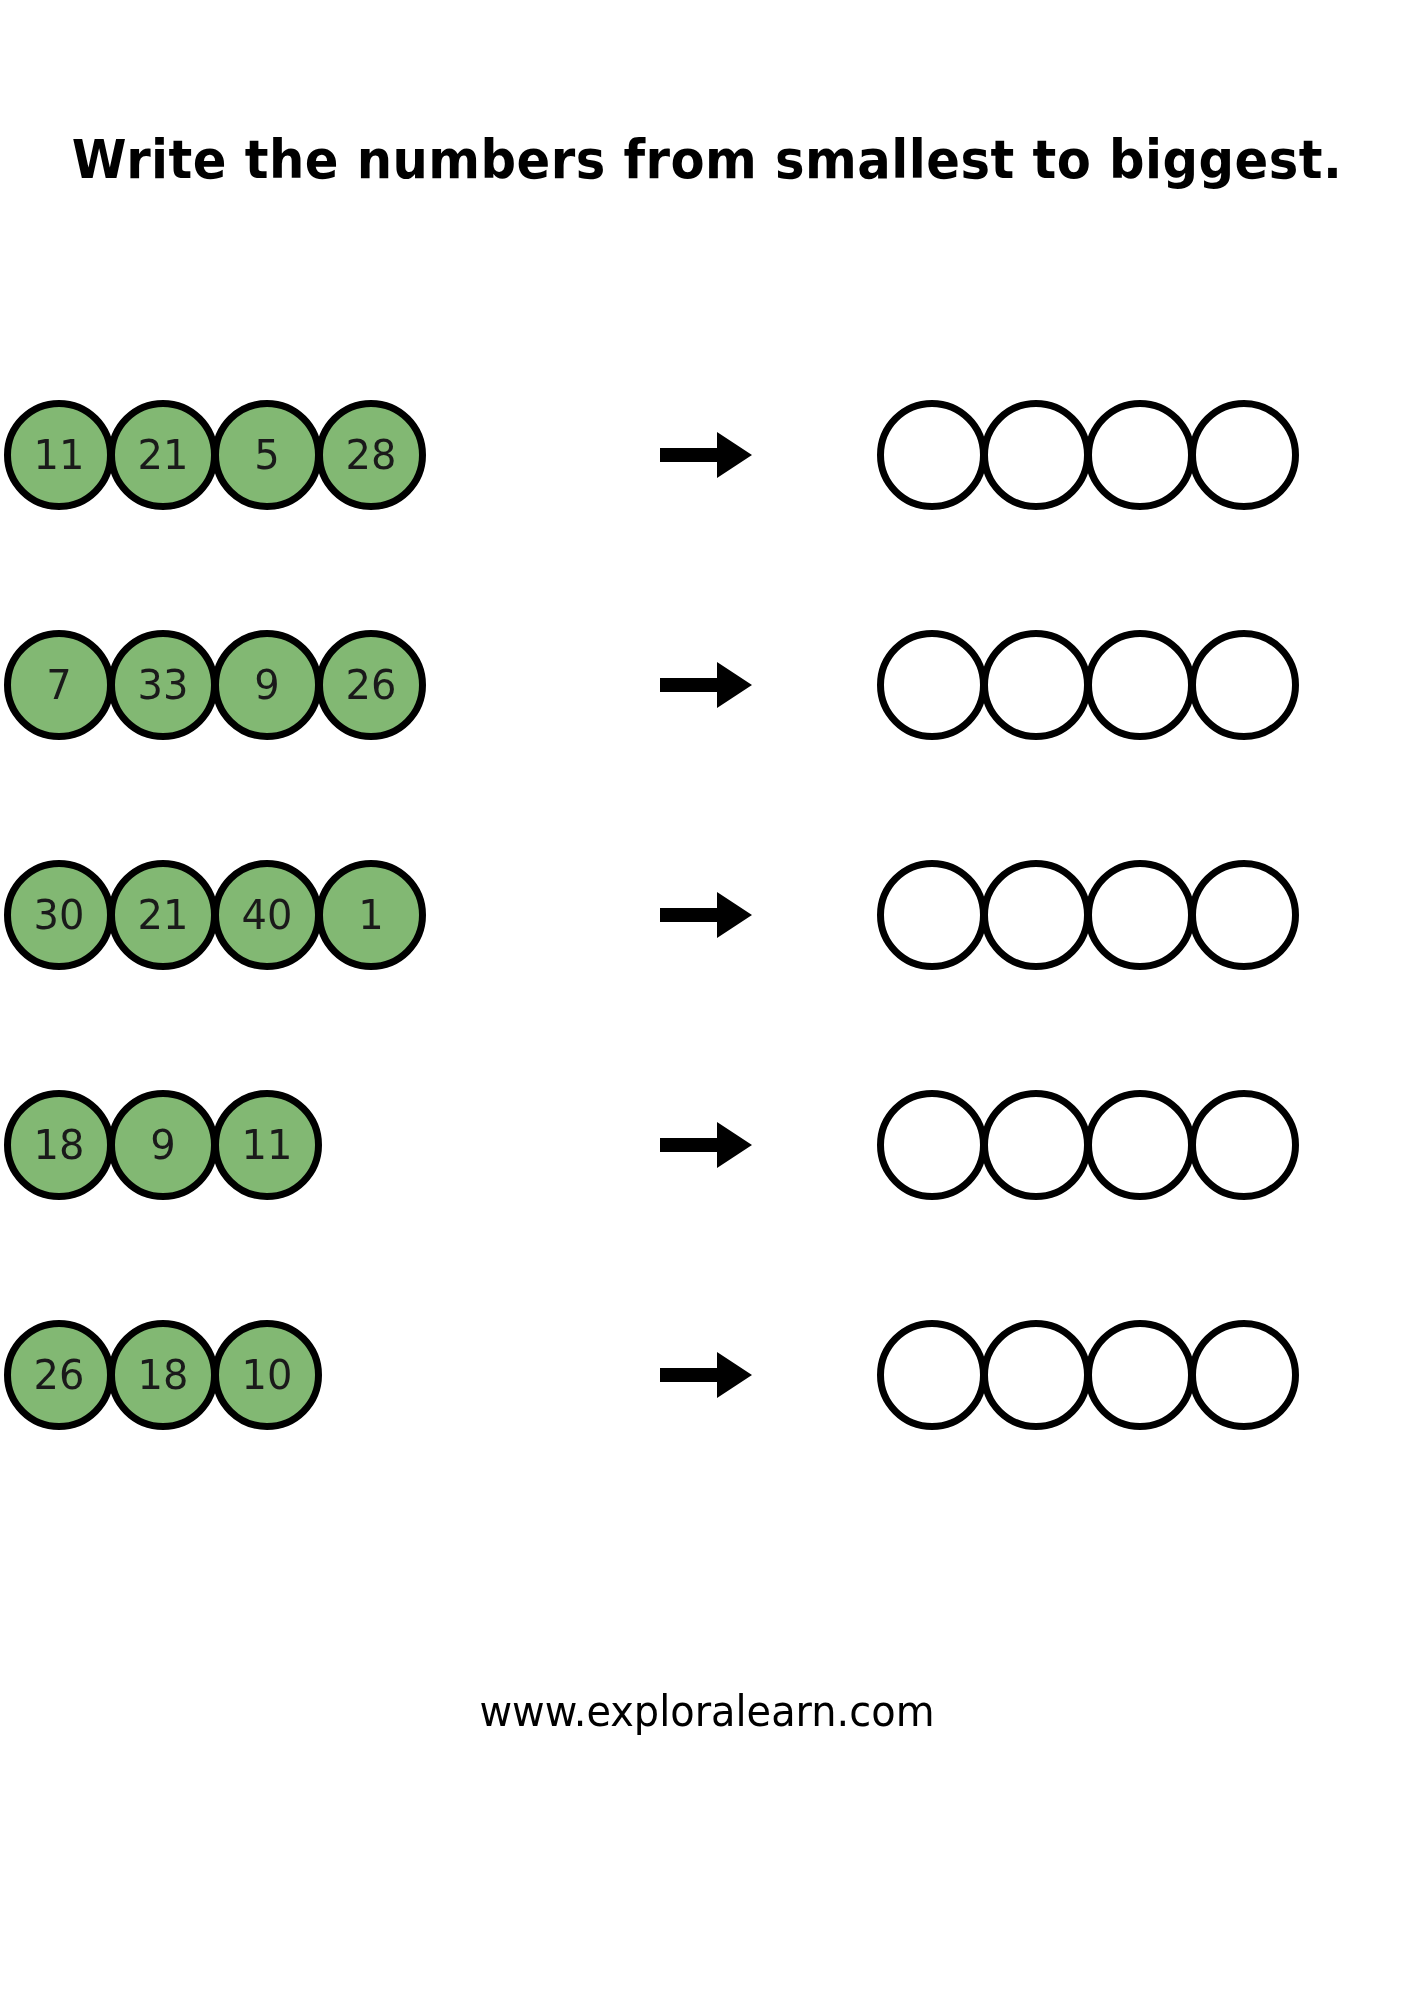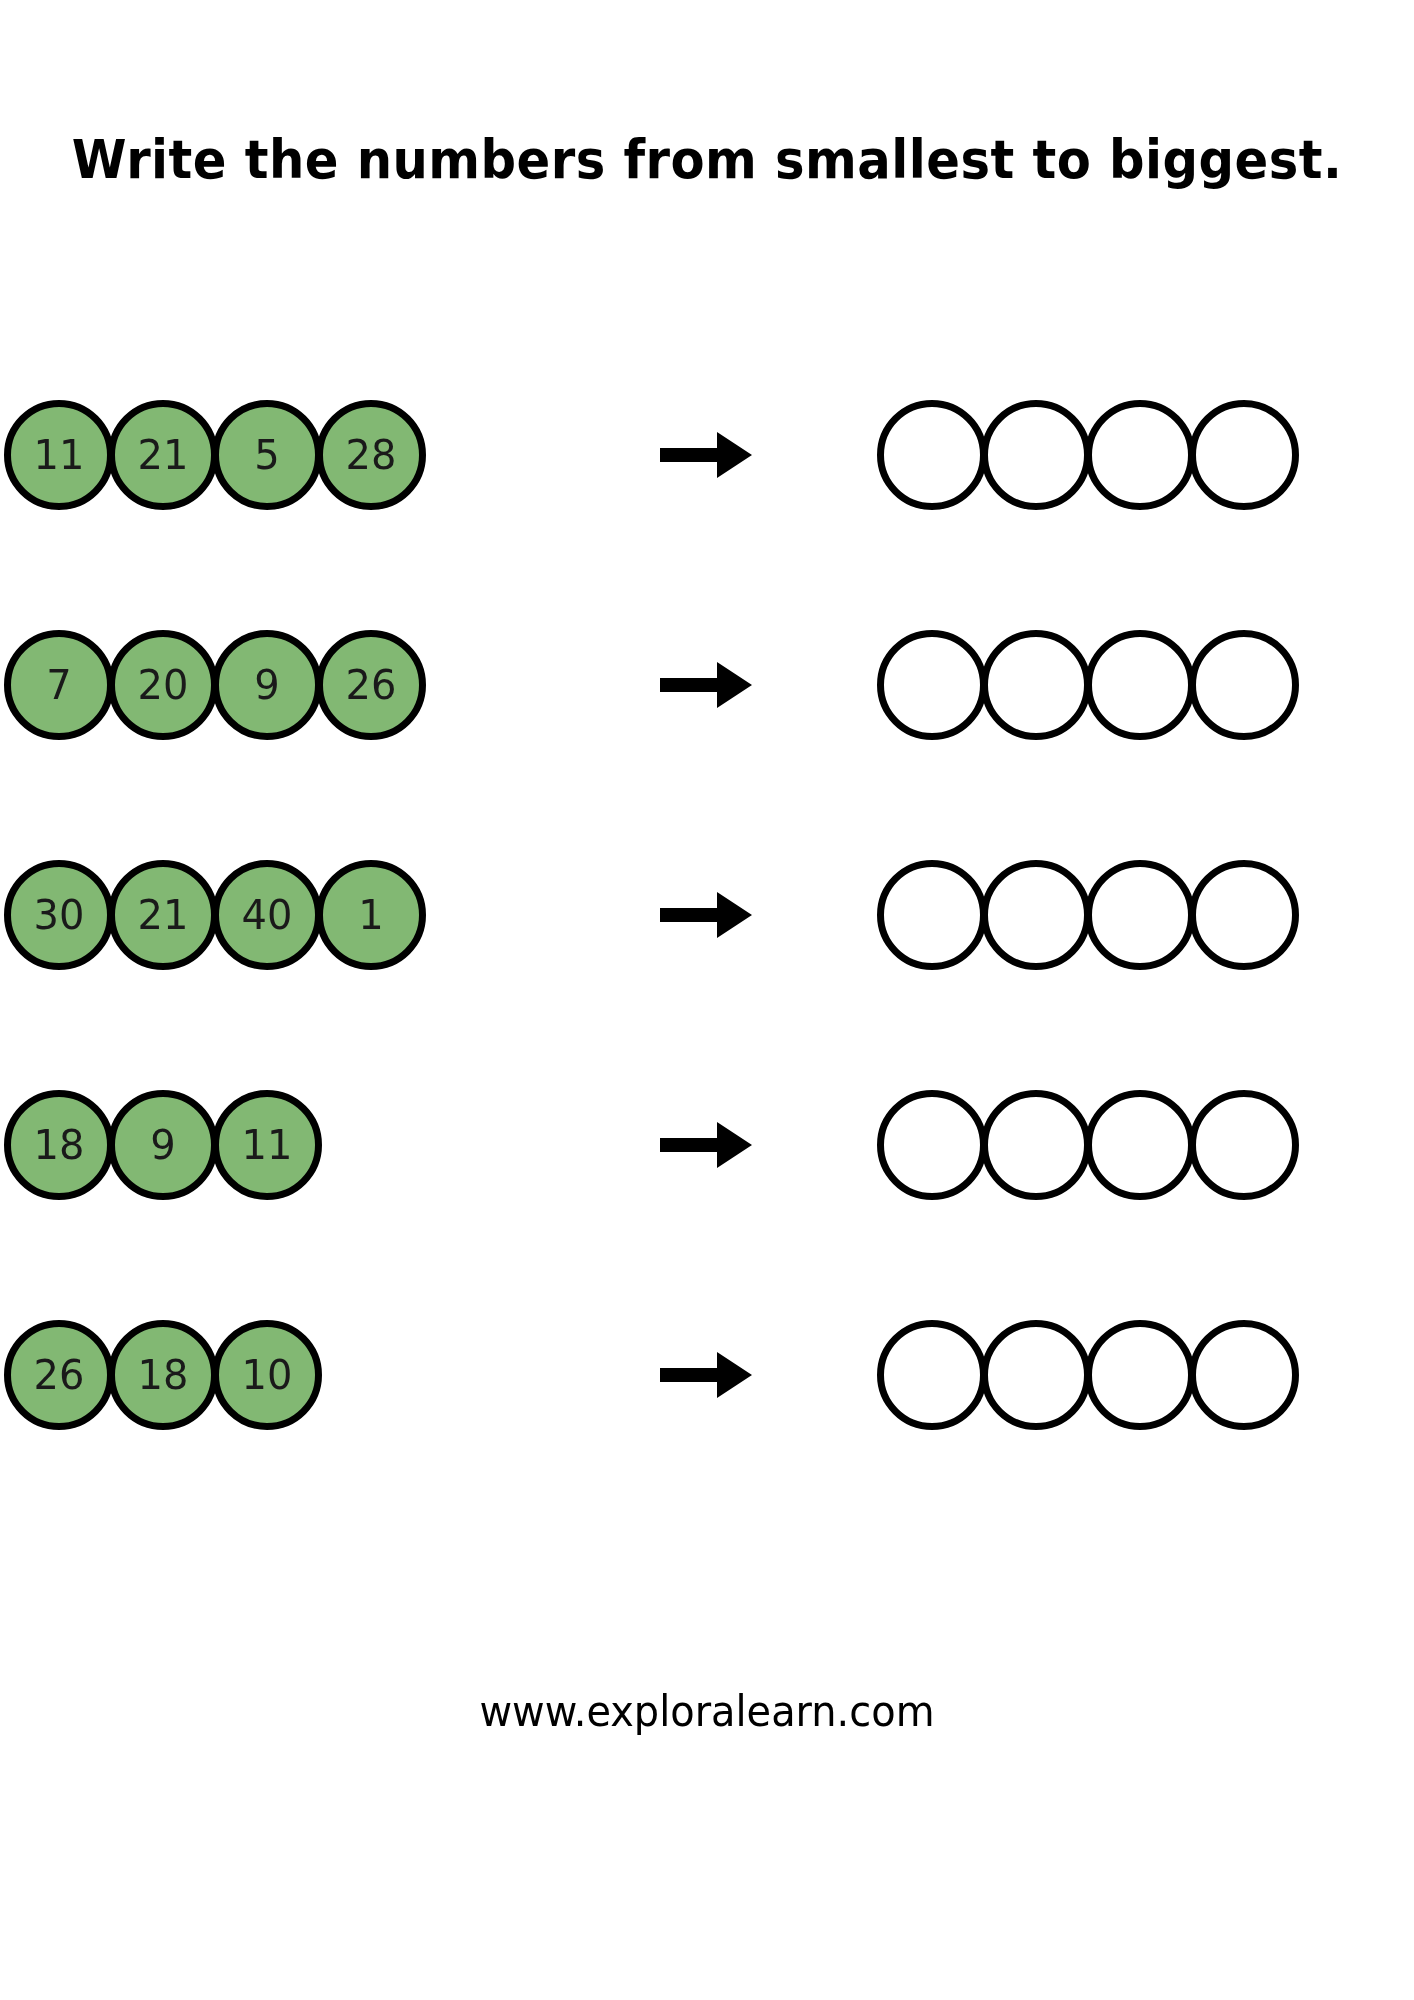--- a/index.html
+++ b/index.html
@@ -137,21 +137,21 @@
         <div class="circle circle-empty"></div>
         <div class="circle circle-empty"></div>
         <div class="circle circle-empty"></div>
         <div class="circle circle-empty"></div>
       </div>
     </div>
 
     <div class="prob-row">
       <div class="group group-left">
         <div class="circle circle-filled">7</div>
-        <div class="circle circle-filled">20</div>
+        <div class="circle circle-filled">33</div>
         <div class="circle circle-filled">9</div>
         <div class="circle circle-filled">26</div>
       </div>
       <div class="arrow-cell">
         <svg width="92" height="52" viewBox="0 0 92 52" aria-hidden="true">
           <path d="M0 19 L57 19 L57 3 L92 26 L57 49 L57 33 L0 33 Z" fill="#000000"></path>
         </svg>
       </div>
       <div class="group group-right">
         <div class="circle circle-empty"></div>

